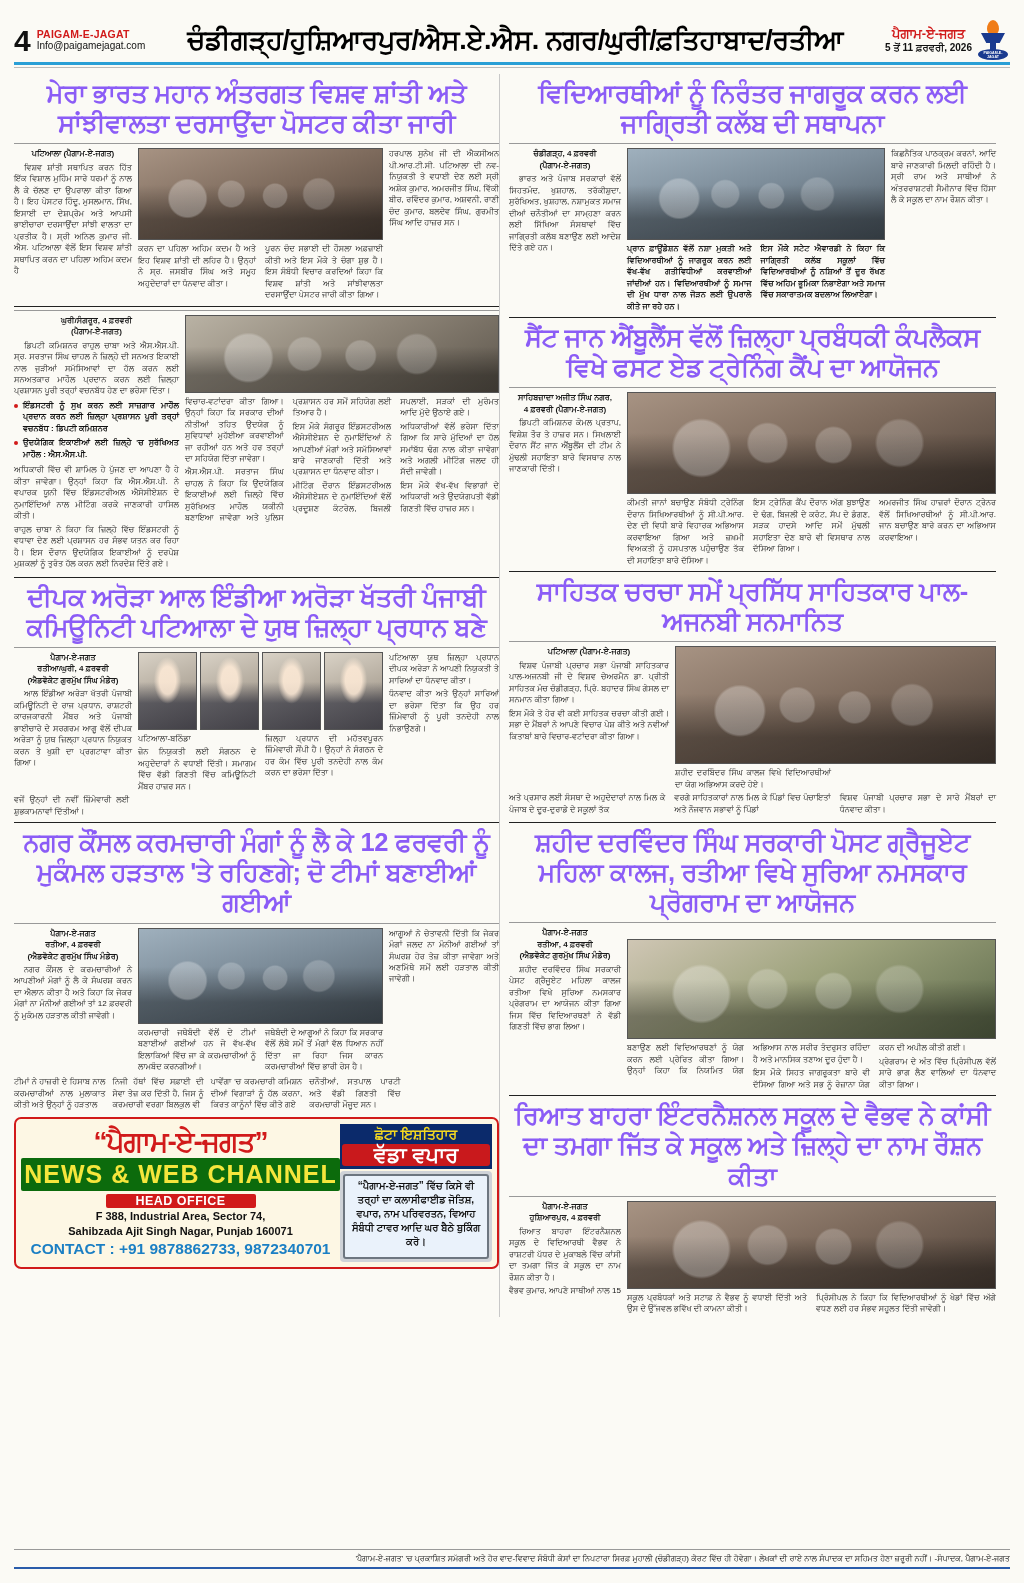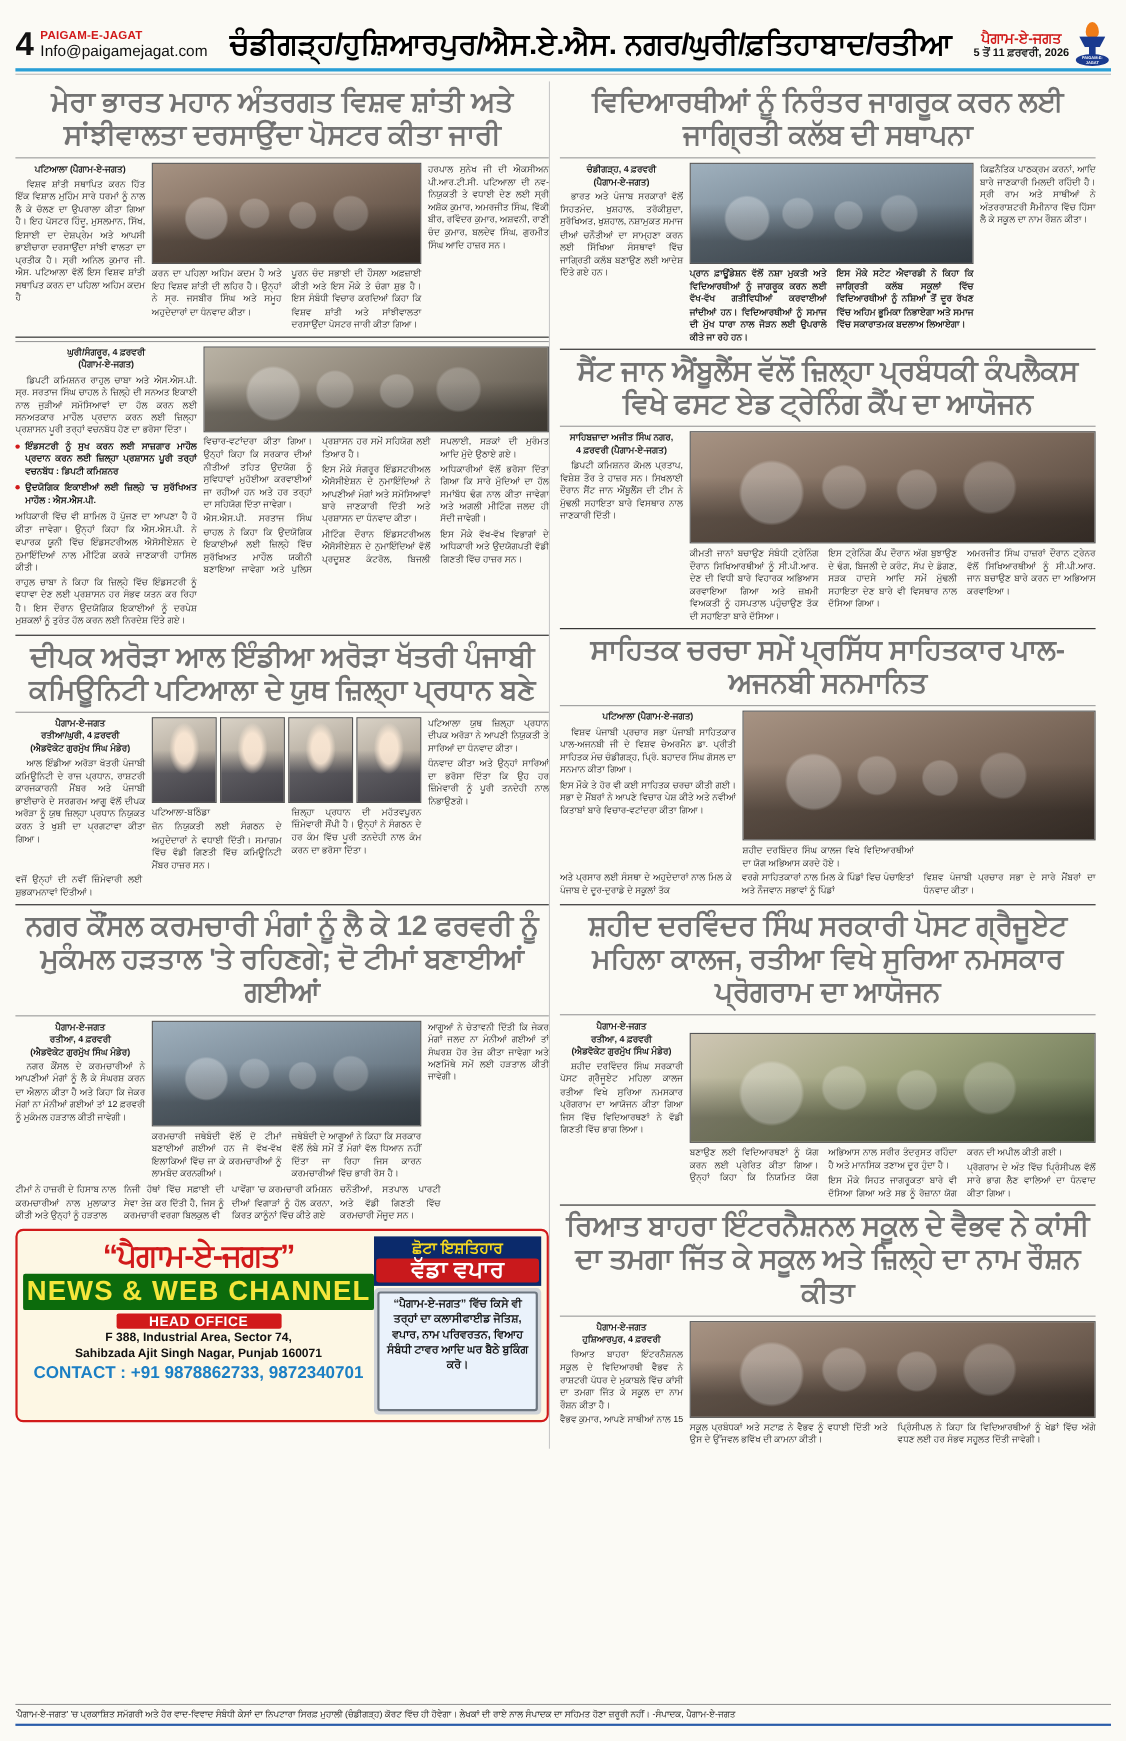--- a/index.html
+++ b/index.html
@@ -25,21 +25,21 @@
     padding:22px 14px 4px 14px;
     height:62px;
   }
   .mh-left { display:flex; align-items:center; gap:6px; }
   .mh-pageno {
     font-size:30px; font-weight:bold; line-height:0.9; color:#111;
     font-family:"Liberation Sans", sans-serif;
   }
   .mh-brandblock { line-height:1.15; }
   .mh-brand { font-size:10.5px; font-weight:bold; color:#d11a1a; letter-spacing:.2px; }
-  .mh-mail { font-size:14px; color:#111; }
+  .mh-mail { font-size:10px; color:#111; }
   .mh-center {
     font-size:27px; font-weight:bold; letter-spacing:-0.3px;
     font-family:"Liberation Sans", sans-serif;
     color:#000; white-space:nowrap;
   }
   .mh-right { text-align:center; display:flex; align-items:center; gap:4px; }
   .mh-r-text { text-align:center; }
   .mh-logo-word { font-size:13px; font-weight:bold; color:#d11a1a; white-space:nowrap;}
   .mh-date { font-size:10px; font-weight:bold; color:#111; margin-top:0; white-space:nowrap;}
   .torch {
@@ -70,21 +70,21 @@
   .col-left { width:485px; }
   .col-divider { width:10px; }
   .col-right { width:487px; }
 
   .vsep { border-left:1px solid #c8c8c8; }
 
   
   h2.hl {
     margin:4px 0 5px 0;
     font-size:25.5px; line-height:1.18;
-    font-weight:bold; text-align:center; color:#737373;
+    font-weight:bold; text-align:center; color:#8b5cf6;
     font-family:"Liberation Sans", sans-serif;
     letter-spacing:-0.2px;
   }
   .hl-rule { border-bottom:1px solid #999; margin:0 0 4px 0; }
 
   
   .cols2 { column-count:2; column-gap:9px; }
   .cols3 { column-count:3; column-gap:9px; }
   .cols4 { column-count:4; column-gap:8px; }
   .cols5 { column-count:5; column-gap:7px; }
@@ -131,21 +131,21 @@
     margin-bottom:3px; text-align:justify; font-weight:bold;
   }
   ul.bl li::before {
     content:""; position:absolute; left:0; top:4px;
     width:4px; height:4px; border-radius:50%; background:#d11a1a;
   }
 
   
   .adbox {
     margin:6px 0 0 0; border:2px solid #d11a1a; border-radius:7px;
-    background:#fdf7e4; padding:5px; display:flex; gap:0; height:176px;
+    background:#fdf7e4; padding:5px; display:flex; gap:0; height:152px;
   }
   .ad-left { flex:1 1 auto; display:flex; flex-direction:column; }
   .ad-title {
     background:#fdf7e4; color:#d11a1a; font-weight:bold;
     font-size:28px; text-align:center; line-height:1.0; letter-spacing:-1px;
     padding:4px 0 2px 0;
   }
   .ad-green {
     background:#0c6b0c; color:#f5e63c; font-weight:bold;
     font-size:25px; text-align:center; letter-spacing:1px; padding:2px 0;
@@ -173,21 +173,21 @@
     font-size:10px; text-align:center; line-height:1.4; padding:3px 3px; color:#111;
     font-weight:bold;
   }
 
   
   .footer {
     position:absolute; left:14px; right:14px; bottom:14px;
   }
   .footer-rule-top { border-top:1px solid #999; }
   .footer-text {
-    font-size:8px; text-align:left; padding:4px 0 3px 0; color:#111;
+    font-size:8px; text-align:right; padding:4px 0 3px 0; color:#111;
   }
   .footer-rule-bot { border-bottom:2px solid #2a5caa; }
   .hr-dark { border-top:1.5px solid #222; margin:5px 0 3px 0; }
 </style>
 </head>
 <body>
 
 <div class="page">
 
   <div class="masthead">

